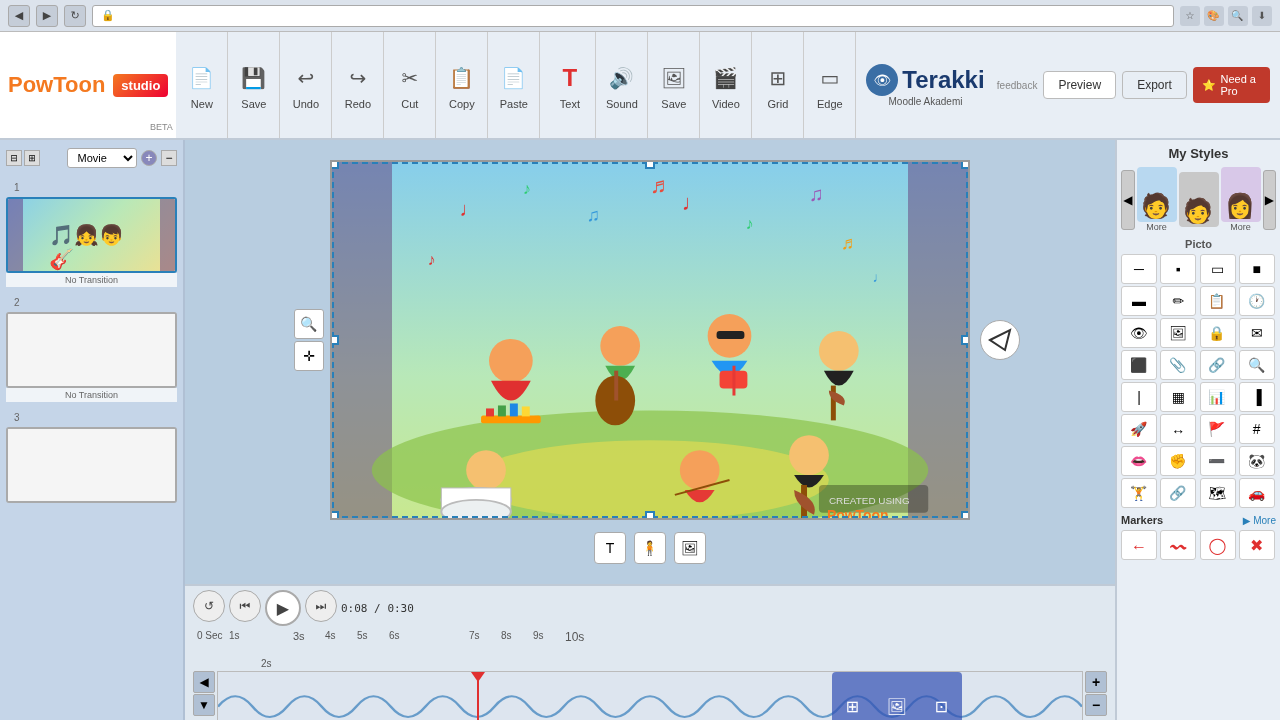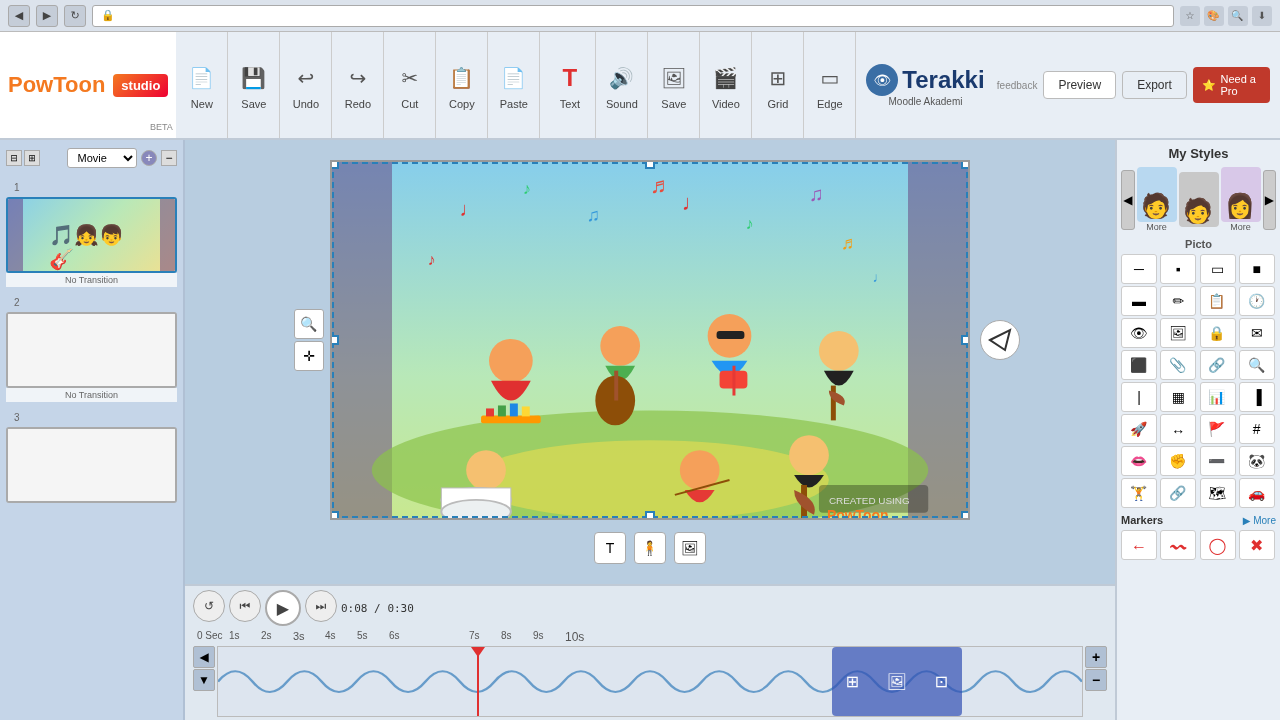--- a/index.html
+++ b/index.html
@@ -706,21 +706,21 @@
         </div>
         <div class="time-display">
           <span>0:08</span> / <span>0:30</span>
         </div>
         <div style="flex:1;"></div>
       </div>
 
       <div style="display:flex;align-items:flex-start;gap:2px;padding:0 36px 2px 4px;">
         <div style="font-size:10px;color:#555;min-width:30px;">0 Sec</div>
         <div style="font-size:10px;color:#555;min-width:30px;">1s</div>
-        <div style="font-size:10px;color:#555;min-width:30px;">2s</div>
+        <div style="font-size:10px;color:#555;min-width:30px;margin-top:28px;">2s</div>
         <div style="font-size:11px;color:#555;min-width:30px;">3s</div>
         <div style="font-size:10px;color:#555;min-width:30px;">4s</div>
         <div style="font-size:10px;color:#555;min-width:30px;">5s</div>
         <div style="font-size:10px;color:#555;min-width:30px;">6s</div>
         <div style="font-size:10px;color:#555;min-width:30px;margin-left:48px;">7s</div>
         <div style="font-size:10px;color:#555;min-width:30px;">8s</div>
         <div style="font-size:10px;color:#555;min-width:30px;">9s</div>
         <div style="font-size:12px;color:#555;min-width:30px;">10s</div>
       </div>
 

